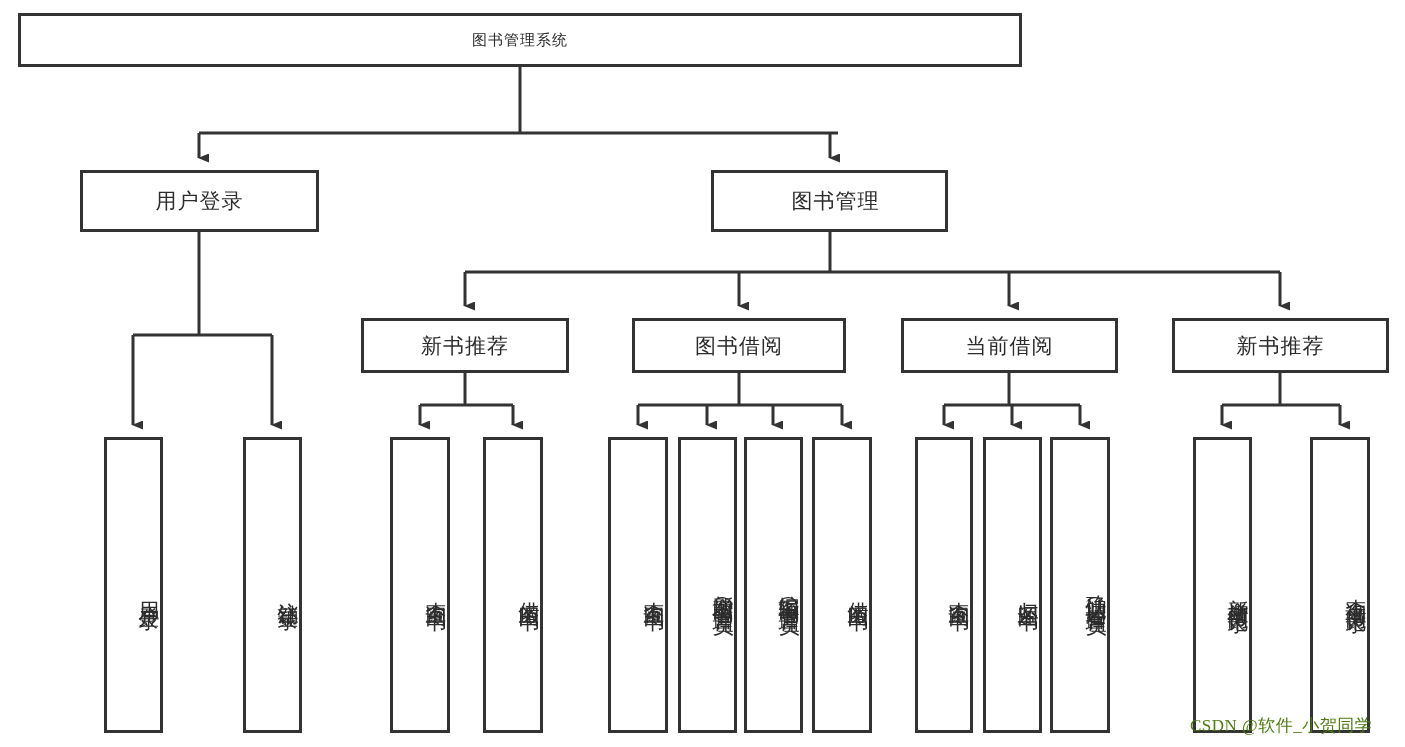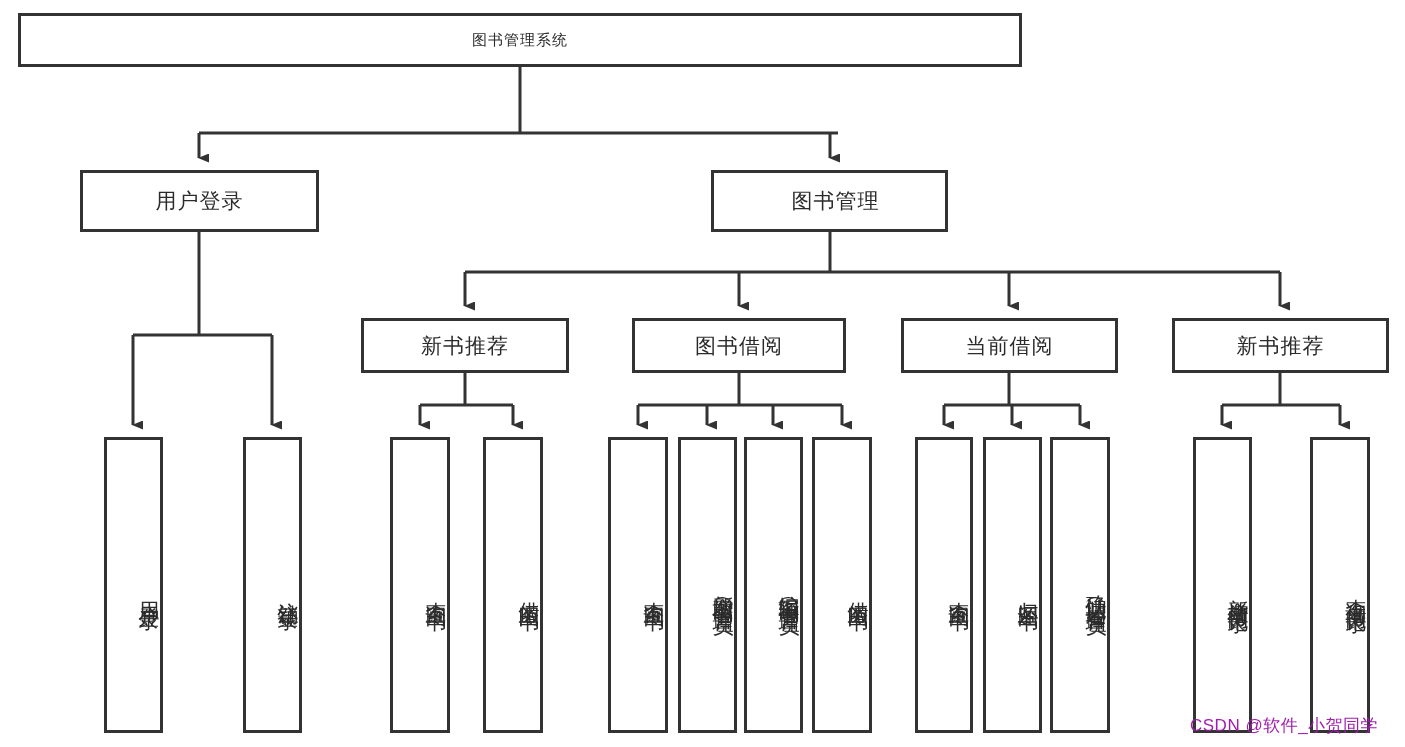--- a/index.html
+++ b/index.html
@@ -51,23 +51,24 @@
     align-items: flex-start;
     justify-content: center;
     padding-top: 12px;
     overflow: hidden;
   }
   .watermark {
     position: absolute;
     left: 1190px;
     top: 714px;
     font-size: 17px;
-    color: #a21caf;
+    color: #4d7c0f;
     white-space: nowrap;
     letter-spacing: 0.5px;
+    font-family: Liberation Serif, serif;
   }
 </style>
 </head>
 <body>
 
 <div id="diagram-root">
 
   <svg id="edge-layer" viewBox="0 0 1405 747" width="1405" height="747">
     <defs>
       <marker id="arrowhead" markerWidth="9" markerHeight="11" refX="4.5" refY="10" orient="auto" markerUnits="userSpaceOnUse">

